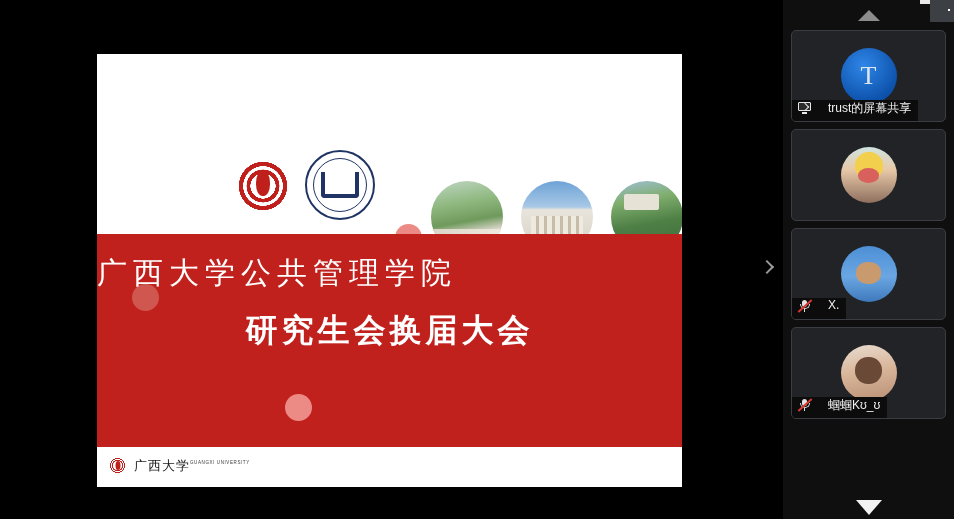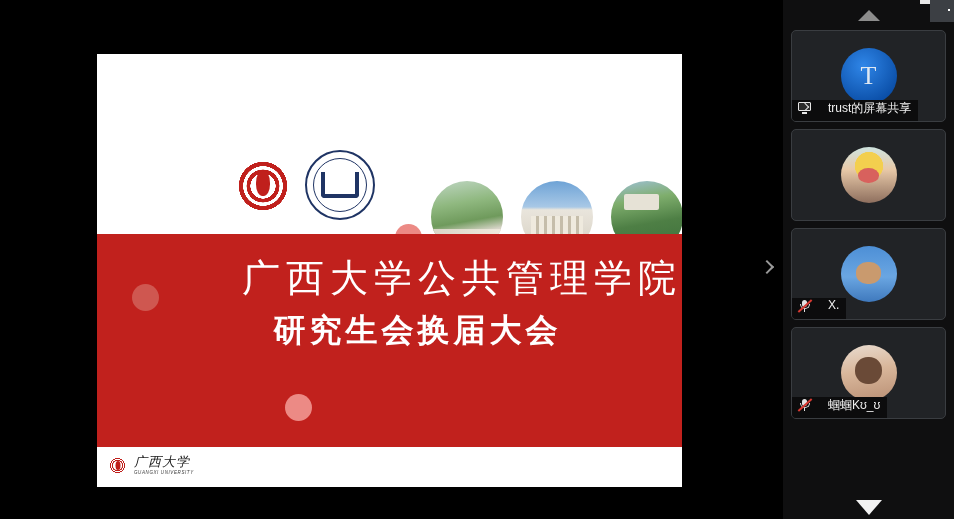--- a/index.html
+++ b/index.html
@@ -101,29 +101,29 @@
   .band{
     position:absolute; left:0; top:180px; width:100%; height:213px;
     background:#c1211d;
   }
   .dot-band{
     position:absolute; left:35px; top:230px; width:27px; height:27px;
     border-radius:50%; background:#cf5750;
   }
   .title-main{
     position:absolute; left:0; top:199px; width:100%;
-    text-align:right; color:#fff;
+    text-align:left; color:#fff;
     font-family:Liberation Serif, serif;
-    font-size:38px; letter-spacing:6px;
+    font-size:30px; letter-spacing:6px;
   }
   .title-sub{
     position:absolute; left:0; top:255px; width:100%;
     text-align:center; color:#fff;
     font-family:"Liberation Sans", sans-serif;
-    font-weight:bold; font-size:32px; letter-spacing:4px;margin-left:28px;
+    font-weight:bold; font-size:32px; letter-spacing:4px;
   }
 
   .rule{
     position:absolute; left:0; width:100%; height:7px; background:#c1211d;
   }
   .rule-1{ top:340px; }
   .dot-rule{
     position:absolute; left:188px; top:340px; width:27px; height:27px;
     border-radius:50%; background:#ec8a85;
   }
@@ -137,21 +137,21 @@
       radial-gradient(circle at 50% 50%, #ffffff 0 30%, rgba(0,0,0,0) 30.5%),
       radial-gradient(circle at 50% 50%, #c0201c 0 38%, rgba(0,0,0,0) 38.5%),
       radial-gradient(circle at 50% 50%, #ffffff 0 44%, rgba(0,0,0,0) 44.5%),
       radial-gradient(circle at 50% 50%, #c0201c 0 50%, rgba(0,0,0,0) 50.5%);
     position:relative;
   }
   .footer-seal::after{
     content:""; position:absolute; left:50%; top:27%; transform:translateX(-50%);
     width:5px; height:9px; border-radius:50%; background:#c0201c;
   }
-  .footer-names{ display:flex; flex-direction:column;font-style:italic; }
+  .footer-names{ display:flex; flex-direction:row; }
   .footer-cn{
     font-family:"Liberation Serif", serif; font-size:13px;
     color:#1a1a1a; line-height:1.05; letter-spacing:1px;
   }
   .footer-en{
     font-size:4.5px; color:#3a3a3a; letter-spacing:.6px; line-height:1.6;
   }
 
   
   .stage-chevron{

